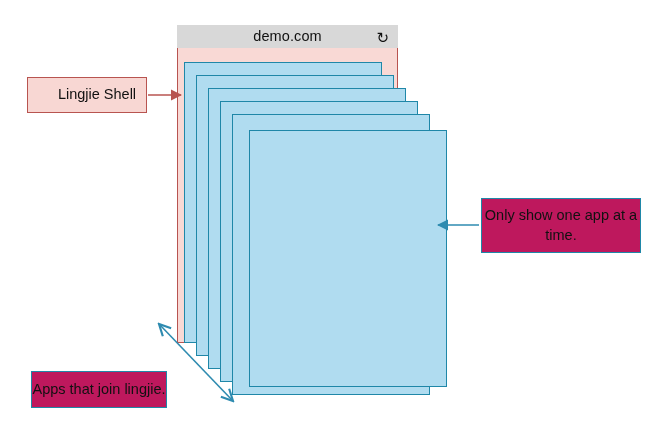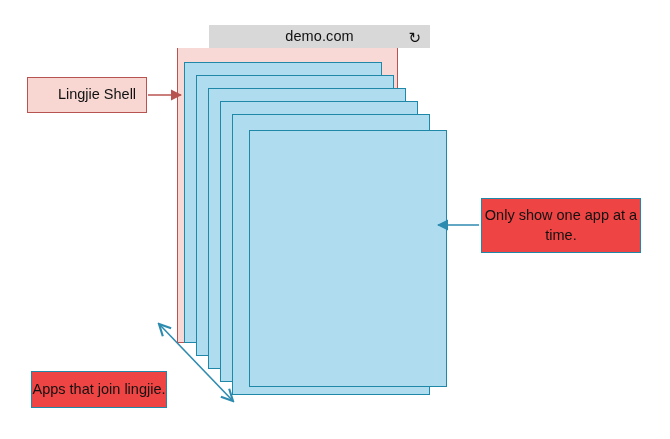--- a/index.html
+++ b/index.html
@@ -29,21 +29,20 @@
     left: 177px;
     top: 25px;
     width: 221px;
     height: 23px;
     background: #d8d8d8;
     box-sizing: border-box;
     display: flex;
     align-items: center;
     justify-content: center;
     z-index: 6;
-    margin-left: 32px;
   }
   .titlebar-label {
     font-size: 14.5px;
     color: #111111;
     letter-spacing: 0.1px;
     line-height: 1;
   }
   .titlebar-reload {
     position: absolute;
     right: 9px;
@@ -87,21 +86,21 @@
     line-height: 1.35;
     color: #111111;
     z-index: 20;
   }
   .callout.pink {
     background: #f8d7d3;
     border: 1.7px solid #b85450;
     padding-left: 20px;
   }
   .callout.blue {
-    background: #ef4444;
+    background: #be185d;
     border: 1.7px solid #1f87a8;
   }
 
   #callout-shell  { left: 27px;  top: 77px;  width: 120px; height: 36px; }
   #callout-oneapp { left: 481px; top: 198px; width: 160px; height: 55px; }
   #callout-apps   { left: 31px;  top: 371px; width: 136px; height: 37px; }
 
   .svg-layer {
     position: absolute;
     left: 0; top: 0;

